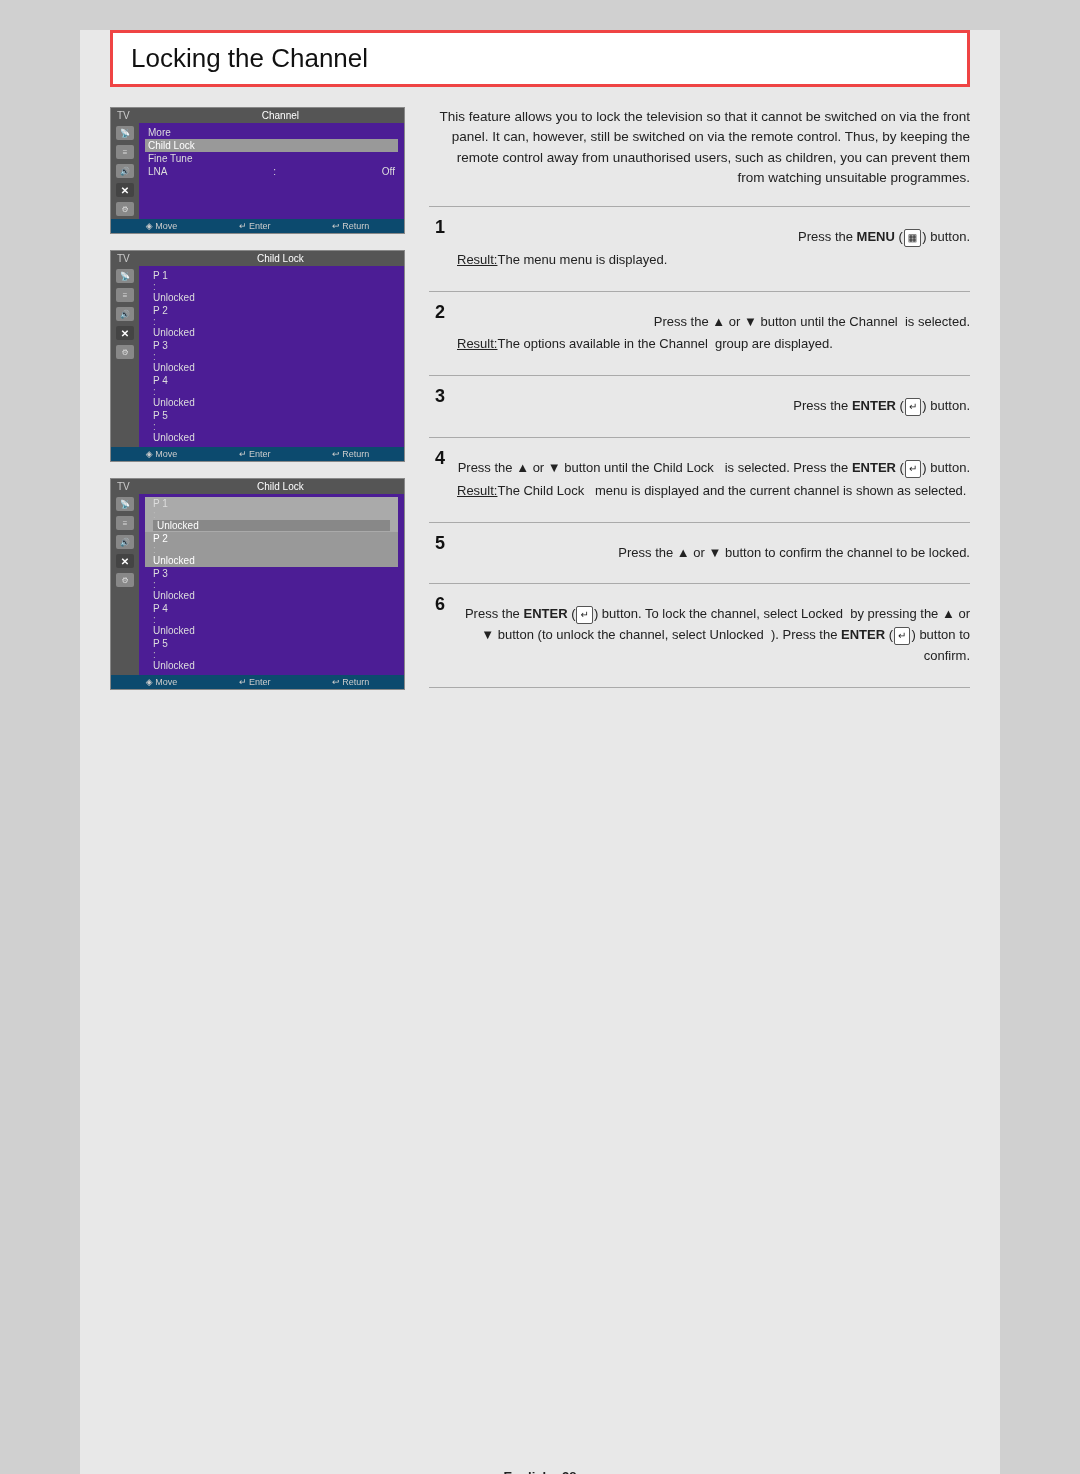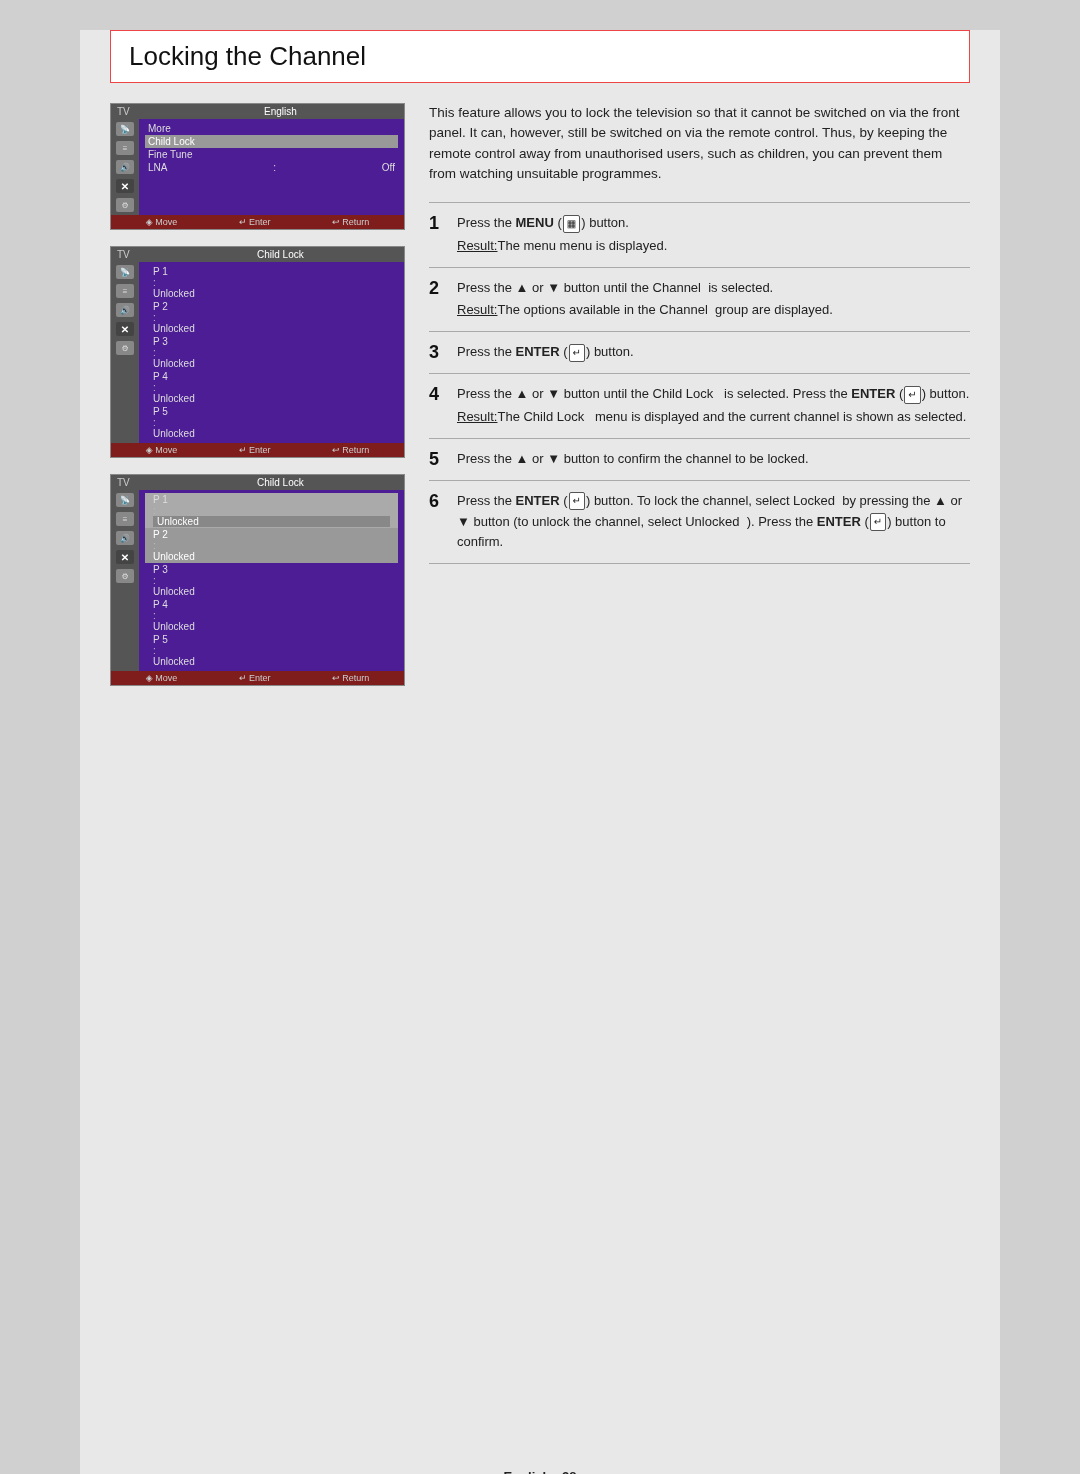--- a/index.html
+++ b/index.html
@@ -13,21 +13,21 @@
     }
     .page {
       width: 920px;
       min-height: 1474px;
       background: #e8e8e8;
       margin: 0 auto;
       padding: 0;
       position: relative;
     }
     .title-bar {
-      border: 1px solid #ef4444;
+      border: 3px solid #ef4444;
       margin: 30px 30px 20px 30px;
       padding: 10px 18px;
       background: #fff;
     }
     .title-bar h1 {
       font-size: 26px;
       font-weight: normal;
       color: #111;
     }
     .content-area {
@@ -38,20 +38,21 @@
     .left-panel {
       width: 295px;
       flex-shrink: 0;
       display: flex;
       flex-direction: column;
       gap: 16px;
     }
     .right-panel {
       flex: 1;
       padding-top: 0;
+      text-align: right;
     }
     
     .tv-screen {
       background: #c8c8c8;
       border: 1px solid #888;
       width: 295px;
       font-size: 11px;
     }
     .tv-header-row {
       background: #555;
@@ -111,21 +112,21 @@
     .tv-menu-item.highlighted {
       background: #999;
       color: #fff;
     }
     .tv-menu-item.row {
       display: flex;
       justify-content: space-between;
       align-items: flex-end;
     }
     .tv-footer {
-      background: #7f1d1d;
+      background: #0c4a6e;
       color: #ccc;
       display: flex;
       justify-content: space-around;
       padding: 2px 4px;
       font-size: 9px;
     }
     .tv-child-row {
       display: flex;
       justify-content: space-between;
       padding: 1px 8px;
@@ -167,21 +168,21 @@
     .step-num {
       font-size: 18px;
       font-weight: bold;
       vertical-align: top;
       padding: 10px 12px 10px 0;
       width: 28px;
       color: #111;
     }
     .step-content {
       vertical-align: top;
-      padding: 10px 0;
+      padding: 20px 0;
       font-size: 13px;
       line-height: 1.6;
       color: #222;
     }
     .step-content b { font-weight: bold; }
     .result-line {
       display: flex;
       margin-top: 2px;
     }
     .result-label {
@@ -236,21 +237,21 @@
     <h1>Locking the Channel</h1>
   </div>
 
   <div class="content-area">
 
     <div class="left-panel">
 
       <div class="tv-screen">
         <div class="tv-header-row">
           <span>TV</span>
-          <span class="tv-header-title">English</span>
+          <span class="tv-header-title">Channel</span>
         </div>
         <div class="tv-sidebar">
           <div class="tv-icons-col">
             <div class="tv-icon">📡</div>
             <div class="tv-icon">≡</div>
             <div class="tv-icon">🔊</div>
             <div class="tv-icon tv-icon-x">✕</div>
             <div class="tv-icon">⚙</div>
           </div>
           <div class="tv-menu-content">

